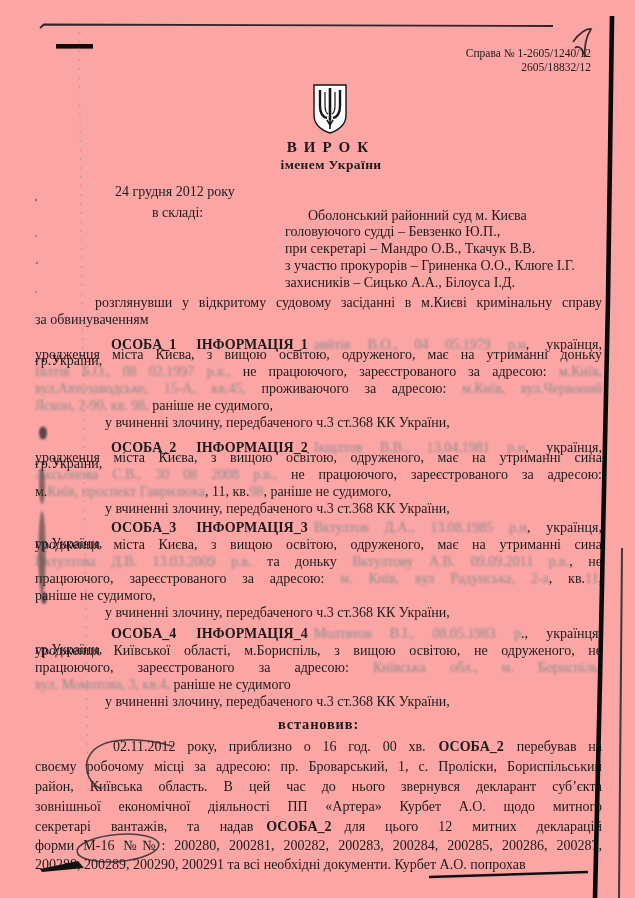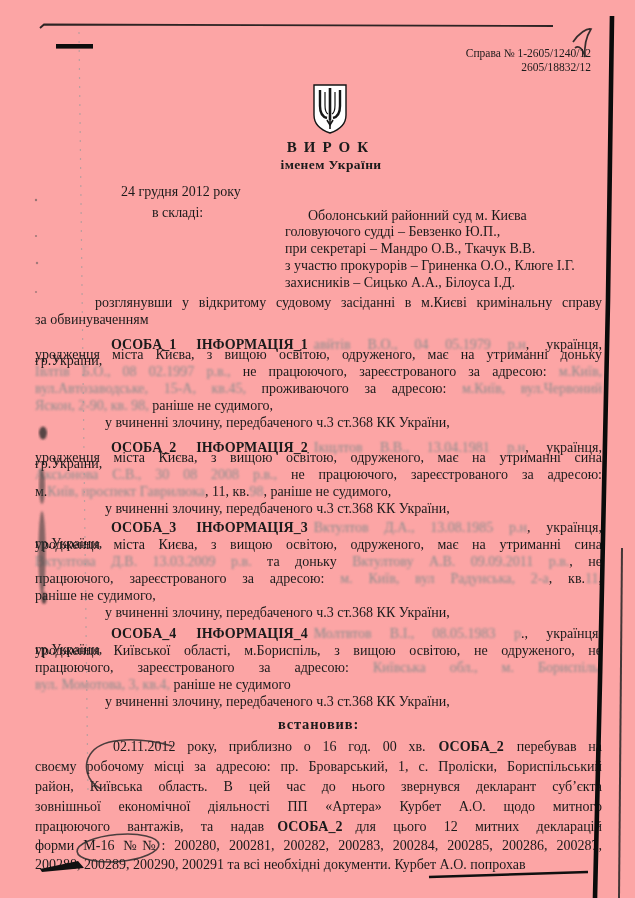--- a/index.html
+++ b/index.html
@@ -43,21 +43,21 @@
     <path d="M29,6 V22 C29,29 26,33 22,34" fill="none" stroke="#151515" stroke-width="2.4"></path>
     <path d="M14,8 V21 C14,26 15,29 17,30" fill="none" stroke="#151515" stroke-width="1.2"></path>
     <path d="M24,8 V21 C24,26 23,29 21,30" fill="none" stroke="#151515" stroke-width="1.2"></path>
     <path d="M16,36 L19,41 L22,36" fill="none" stroke="#151515" stroke-width="1.6"></path>
     <path d="M19,36 V45" fill="none" stroke="#151515" stroke-width="1.6"></path>
   </svg>
 
   <div class="title">ВИРОК</div>
   <div class="subtitle">іменем України</div>
 
-  <span class="abs" style="left:121px;top:184px;">24 грудня 2012 року</span>
+  <span class="abs" style="left:115px;top:184px;">24 грудня 2012 року</span>
   <span class="abs" style="left:308px;top:184px;margin-top:24px;">Оболонський районний суд м. Києва</span>
   <span class="abs" style="left:152px;top:205px;">в складі:</span>
 
   <span class="abs" style="left:285px;top:224px;">головуючого судді – Бевзенко Ю.П.,</span>
   <span class="abs" style="left:285px;top:241px;">при секретарі – Мандро О.В., Ткачук В.В.</span>
   <span class="abs" style="left:285px;top:258px;">з участю  прокурорів – Гриненка О.О., Клюге І.Г.</span>
   <span class="abs" style="left:285px;top:275px;">захисників – Сицько А.А., Білоуса І.Д.</span>
 
   <div class="ln ind60" style="top:295px;"><span>розглянувши у відкритому судовому засіданні в м.Києві кримінальну справу</span></div>
   <div class="ln left" style="top:312px;"><span>за обвинуваченням</span></div>
@@ -87,21 +87,21 @@
   <div class="ln" style="top:660px;"><span>працюючого, зареєстрованого за адресою: </span><span class="red">Київська обл.,  м.  Бориспіль,</span></div>
   <div class="ln left" style="top:677px;"><span class="red">вул. Момотова, 3, кв.4, </span><span> раніше не судимого</span></div>
   <div class="ln left ind70" style="top:694px;"><span>у вчиненні злочину, передбаченого ч.3 ст.368 КК України,</span></div>
 
   <div class="heading">встановив:</div>
 
   <div class="ln ind78" style="top:739px;"><span>02.11.2012 року, приблизно о 16 год. 00 хв.</span><span class="osoba-inline">ОСОБА_2</span><span>перебував на</span></div>
   <div class="ln" style="top:759px;"><span>своєму робочому місці за адресою: пр. Броварський, 1, с. Проліски, Бориспільський</span></div>
   <div class="ln" style="top:779px;"><span>район, Київська область. В цей час до нього звернувся декларант суб’єкта</span></div>
   <div class="ln" style="top:799px;"><span>зовнішньої економічної діяльності ПП «Артера» Курбет А.О. щодо митного</span></div>
-  <div class="ln" style="top:819px;"><span>працюючого вантажів, та надав</span><span class="osoba-inline">ОСОБА_2</span><span>для цього 12 митних декларацій</span></div>
+  <div class="ln" style="top:819px;"><span>секретарі вантажів, та надав</span><span class="osoba-inline">ОСОБА_2</span><span>для цього 12 митних декларацій</span></div>
   <div class="ln" style="top:838px;"><span>форми М-16 №№: 200280, 200281, 200282, 200283, 200284, 200285, 200286, 200287,</span></div>
   <div class="ln left" style="top:857px;"><span>200288, 200289, 200290, 200291 та всі необхідні документи. Курбет А.О. попрохав</span></div>
 
   <svg class="artifacts">
     <defs>
         <filter id="blur1">
           <feGaussianBlur stdDeviation="1.1"></feGaussianBlur>
         </filter>
       </defs>
 

